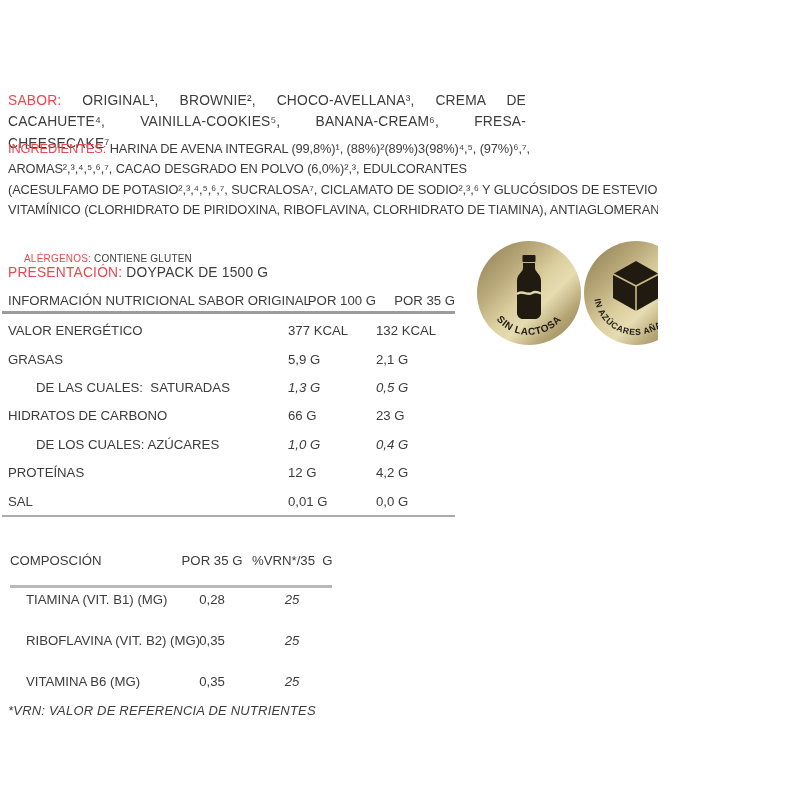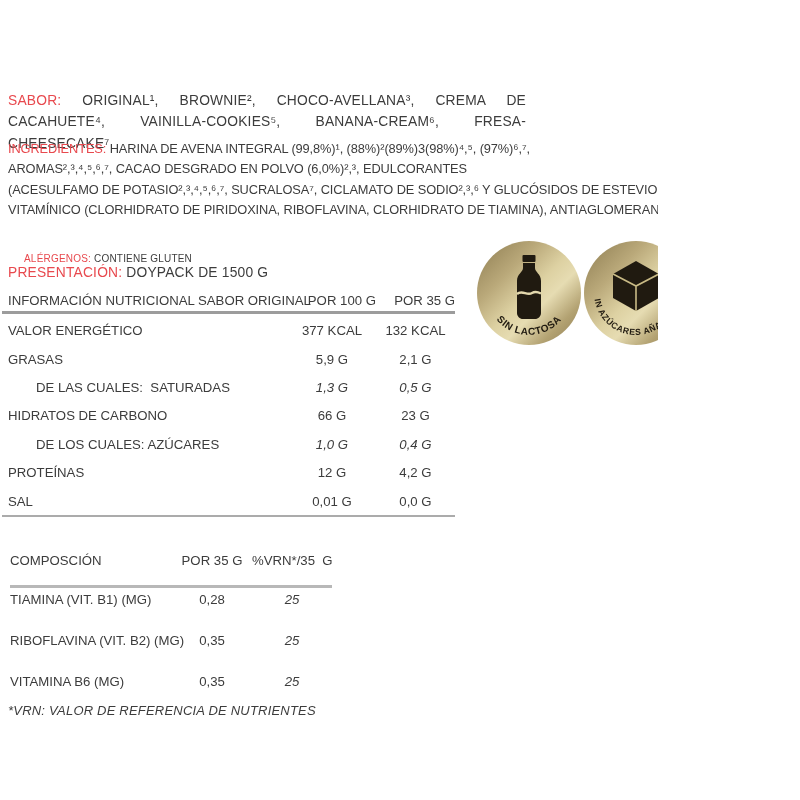--- a/index.html
+++ b/index.html
@@ -23,32 +23,32 @@
   .badge{width:104px;height:104px;display:block;}
   
   .ntable{position:absolute;left:2px;top:291px;width:453px;font-size:13.2px;}
   .n-header{display:grid;grid-template-columns:286px 88px 79px;height:19px;align-items:center;}
   .n-title{padding-left:6px;white-space:pre;}
   .n-colhead{text-align:right;white-space:pre;}
   .n-header-line{height:2.5px;background:#9c9c9c;margin-top:1px;}
   .n-rows{margin-top:3px;}
   .n-row{display:grid;grid-template-columns:286px 88px 79px;height:28.4px;align-items:center;}
   .n-label{padding-left:6px;white-space:pre;}
-  .n-val,.n-val2{text-align:center;white-space:pre;}
+  .n-val,.n-val2{white-space:pre;}
   .n-row.sub .n-label{padding-left:34px;}
   .n-row.sub .n-val,.n-row.sub .n-val2{font-style:italic;}
   .n-bottom-line{height:2px;background:#ababab;}
   
   .ctable{position:absolute;left:10px;top:551px;width:322px;font-size:13.2px;}
   .c-header{display:grid;grid-template-columns:162px 80px 80px;height:18px;align-items:center;}
   .c-title{white-space:pre;}
   .c-colhead{text-align:center;white-space:pre;}
   .c-header-line{height:2.5px;background:#b8b8b8;margin-top:16px;}
   .c-row{display:grid;grid-template-columns:162px 80px 80px;height:37px;align-items:start;padding-top:4px;}
-  .c-label{white-space:pre;}
+  .c-label{white-space:pre;margin-left:16px;}
   .c-val{text-align:center;}
   .c-vrn{text-align:center;font-style:italic;}
   
   .footnote{position:absolute;left:8px;top:703px;font-size:13px;font-style:italic;letter-spacing:.2px;}
   .badge-text{font-weight:bold;letter-spacing:.6px;}
 </style>
 </head>
 <body>
 
 <div class="page">

